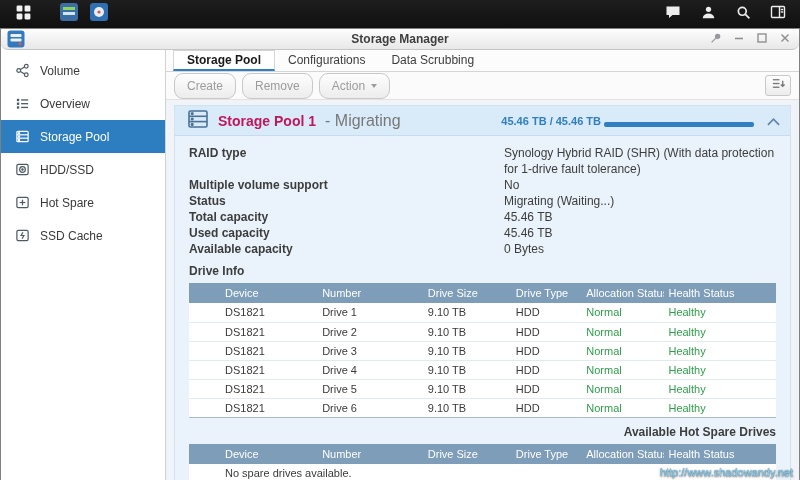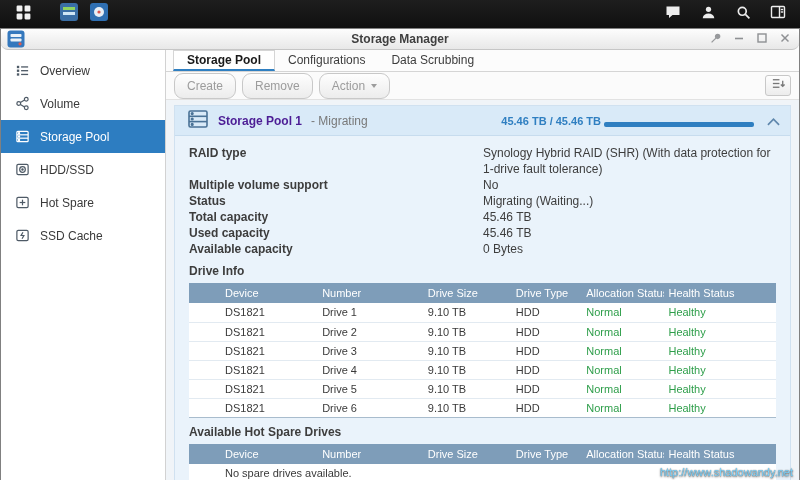--- a/index.html
+++ b/index.html
@@ -33,34 +33,34 @@
   .tab.active{background:#fff;border:1px solid #d5d5d5;border-bottom:2px solid var(--accent);font-weight:bold;color:#191919;}
   .toolbar{height:28px;flex:none;background:#fbfbfb;border-bottom:1px solid #e2e2e2;display:flex;align-items:center;gap:6px;padding:0 8px;}
   .btn{font-size:12px;color:#9c9c9c;background:linear-gradient(#fefefe,#ececec);border:1px solid #c8c8c8;border-radius:9px;height:20px;padding:12px 12px;display:flex;align-items:center;gap:6px;cursor:default;}
   .caret-down{width:0;height:0;border-left:3.5px solid transparent;border-right:3.5px solid transparent;border-top:4px solid #9c9c9c;}
   .tool-spacer{flex:1;}
   .icon-btn{width:26px;height:21px;border:1px solid #c8c8c8;border-radius:3px;background:linear-gradient(#fefefe,#ececec);display:flex;align-items:center;justify-content:center;cursor:pointer;}
   
   .content{flex:1;background:#f0f4f8;padding:5px 8px 0;min-height:0;position:relative;}
   .card{background:#eaf3fb;border:1px solid #d0e1f0;}
   .card-header{height:30px;background:#d9eaf8;border-bottom:1px solid #c7dcee;display:flex;align-items:center;gap:9px;padding:0 10px 0 12px;}
-  .pool-name{font-size:12px;font-weight:bold;color:#4c1d95;}
-  .pool-suffix{font-size:12px;color:#787878;}
+  .pool-name{font-size:14px;font-weight:bold;color:#be185d;}
+  .pool-suffix{font-size:16px;color:#787878;}
   .hdr-right{margin-left:auto;display:flex;align-items:center;gap:13px;}
   .cap{display:flex;flex-direction:row;align-items:flex-end;gap:3px;}
   .cap-text{font-size:11px;font-weight:bold;color:var(--accent);}
   .progress{width:150px;height:5px;background:#c0d7ea;border-radius:2px;overflow:hidden;}
   .progress-fill{height:100%;background:var(--accent);}
   .collapse{display:flex;cursor:pointer;}
   .card-body{padding:9px 14px 24px;}
-  .detail-row{display:flex;font-size:12px;line-height:16px;}
+  .detail-row{display:flex;font-size:12px;line-height:16px;gap:21px;}
   .detail-label{width:294px;flex:none;font-weight:bold;color:#3d3d3d;}
   .detail-value{width:300px;color:#3d3d3d;}
   .section-title{font-size:12px;font-weight:bold;color:#3d3d3d;margin-top:7px;}
-  .hs-title{}
+  .hs-title{text-align:right;}
   table{width:100%;table-layout:fixed;border-collapse:collapse;margin-top:5px;background:#fff;font-size:11px;}
   th{background:var(--thead);color:#fff;font-weight:normal;text-align:left;height:20px;padding:0 4px;cursor:pointer;overflow:hidden;white-space:nowrap;}
   th:first-child,td:first-child{padding-left:36px;margin-left:23px;}
   td{height:19px;padding:0 4px;color:#3a3a3a;border-bottom:1px solid #e2eaf1;background:#fff;overflow:hidden;white-space:nowrap;}
   tbody tr:last-child td{border-bottom:1px solid #a8bccd;}
   td.green{color:var(--green);}
   .watermark{position:fixed;right:7px;bottom:2px;font-size:11px;color:#7dd3fc;text-shadow:0 1px 2px rgba(60,60,60,.95),0 0 1px rgba(90,90,90,.9);}
 </style>
 </head>
 <body>
@@ -183,45 +183,45 @@
       </span>
     </div>
   </div>
 
   <div class="win-body">
 
     <div class="sidebar">
       <div class="side-item">
         <span class="sicon">
           <svg viewBox="0 0 16 16" width="15" height="15">
+              <g fill="none" stroke="currentColor" stroke-width="1.3">
+                <circle cx="4" cy="8" r="2"></circle>
+                <circle cx="12" cy="3.5" r="2"></circle>
+                <circle cx="12" cy="12.5" r="2"></circle>
+                <line x1="5.8" y1="7" x2="10.2" y2="4.3"></line>
+                <line x1="5.8" y1="9" x2="10.2" y2="11.7"></line>
+              </g>
+            </svg>
+        </span>
+        <span>Volume</span>
+      </div>
+      <div class="side-item">
+        <span class="sicon">
+          <svg viewBox="0 0 16 16" width="15" height="15">
               <g fill="none" stroke="currentColor" stroke-width="1.4">
                 <rect x="2" y="3" width="2.5" height="2.5" fill="currentColor" stroke="none"></rect>
                 <line x1="6.5" y1="4.2" x2="14" y2="4.2"></line>
                 <rect x="2" y="7" width="2.5" height="2.5" fill="currentColor" stroke="none"></rect>
                 <line x1="6.5" y1="8.2" x2="14" y2="8.2"></line>
                 <rect x="2" y="11" width="2.5" height="2.5" fill="currentColor" stroke="none"></rect>
                 <line x1="6.5" y1="12.2" x2="14" y2="12.2"></line>
               </g>
             </svg>
         </span>
         <span>Overview</span>
-      </div>
-      <div class="side-item">
-        <span class="sicon">
-          <svg viewBox="0 0 16 16" width="15" height="15">
-              <g fill="none" stroke="currentColor" stroke-width="1.3">
-                <circle cx="4" cy="8" r="2"></circle>
-                <circle cx="12" cy="3.5" r="2"></circle>
-                <circle cx="12" cy="12.5" r="2"></circle>
-                <line x1="5.8" y1="7" x2="10.2" y2="4.3"></line>
-                <line x1="5.8" y1="9" x2="10.2" y2="11.7"></line>
-              </g>
-            </svg>
-        </span>
-        <span>Volume</span>
       </div>
       <div class="side-item active">
         <span class="sicon">
           <svg viewBox="0 0 16 16" width="15" height="15">
               <g fill="none" stroke="currentColor" stroke-width="1.3">
                 <rect x="2" y="2.5" width="12" height="11" rx="1"></rect>
                 <line x1="2" y1="6.2" x2="14" y2="6.2"></line>
                 <line x1="2" y1="9.8" x2="14" y2="9.8"></line>
                 <circle cx="4.3" cy="4.4" r="0.6" fill="currentColor"></circle>
                 <circle cx="4.3" cy="8" r="0.6" fill="currentColor"></circle>

